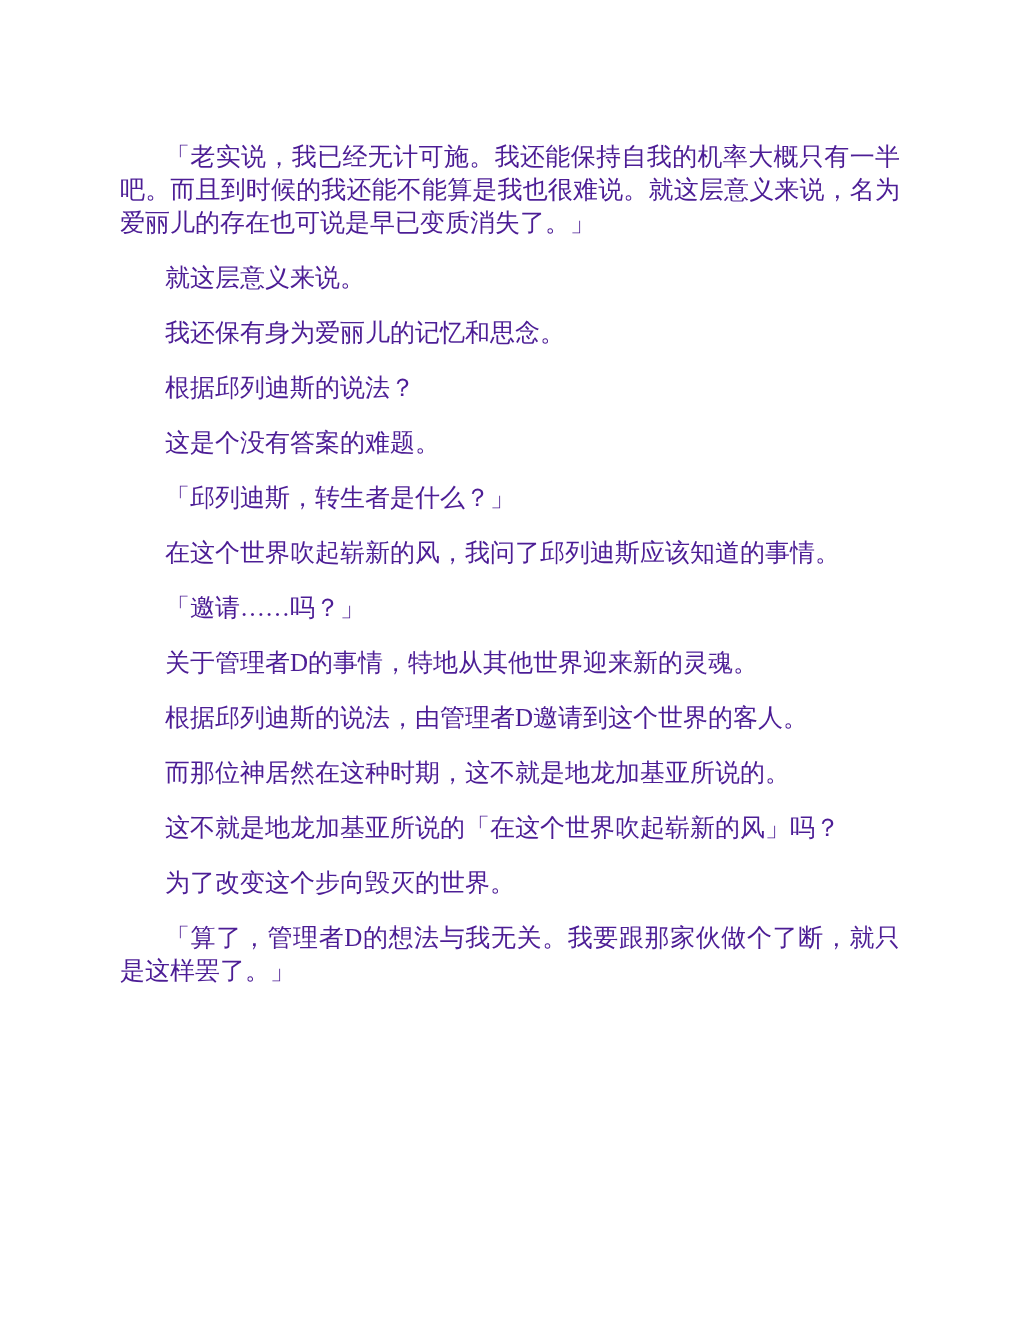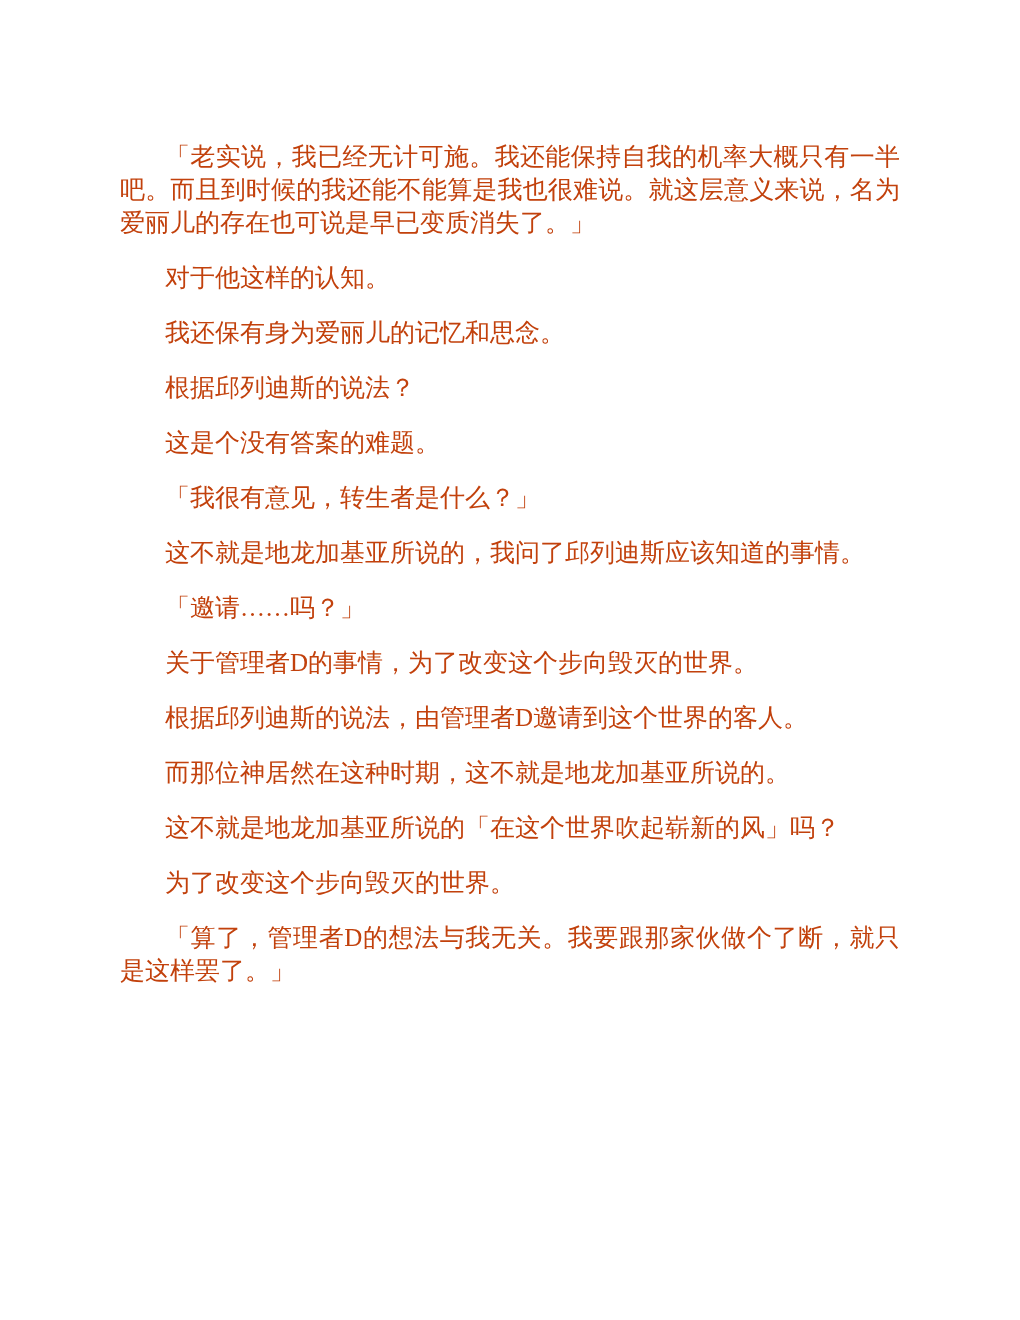--- a/index.html
+++ b/index.html
@@ -14,43 +14,43 @@
   }
   .page {
     box-sizing: border-box;
     width: 1020px;
     height: 1320px;
     padding: 140px 120px 80px 120px;
     background: #ffffff;
     font-family: "Liberation Serif", "DejaVu Serif", serif;
     font-size: 25px;
     line-height: 33px;
-    color: #c2410c;
+    color: #4c1d95;
   }
   .page p {
     margin: 0 0 22px 0;
     text-align: justify;
     text-indent: 45px;
     word-break: break-all;
   }
   .page p:last-child {
     margin-bottom: 16px;
   }
 </style>
 </head>
 <body>
 
 <div class="page">
   <p>「老实说，我已经无计可施。我还能保持自我的机率大概只有一半吧。而且到时候的我还能不能算是我也很难说。就这层意义来说，名为爱丽儿的存在也可说是早已变质消失了。」</p>
-  <p>对于他这样的认知。</p>
+  <p>就这层意义来说。</p>
   <p>我还保有身为爱丽儿的记忆和思念。</p>
   <p>根据邱列迪斯的说法？</p>
   <p>这是个没有答案的难题。</p>
-  <p>「我很有意见，转生者是什么？」</p>
-  <p>这不就是地龙加基亚所说的，我问了邱列迪斯应该知道的事情。</p>
+  <p>「邱列迪斯，转生者是什么？」</p>
+  <p>在这个世界吹起崭新的风，我问了邱列迪斯应该知道的事情。</p>
   <p>「邀请……吗？」</p>
-  <p>关于管理者D的事情，为了改变这个步向毁灭的世界。</p>
+  <p>关于管理者D的事情，特地从其他世界迎来新的灵魂。</p>
   <p>根据邱列迪斯的说法，由管理者D邀请到这个世界的客人。</p>
   <p>而那位神居然在这种时期，这不就是地龙加基亚所说的。</p>
   <p>这不就是地龙加基亚所说的「在这个世界吹起崭新的风」吗？</p>
   <p>为了改变这个步向毁灭的世界。</p>
   <p>「算了，管理者D的想法与我无关。我要跟那家伙做个了断，就只是这样罢了。」</p>
 </div>
 
 </body></html>

